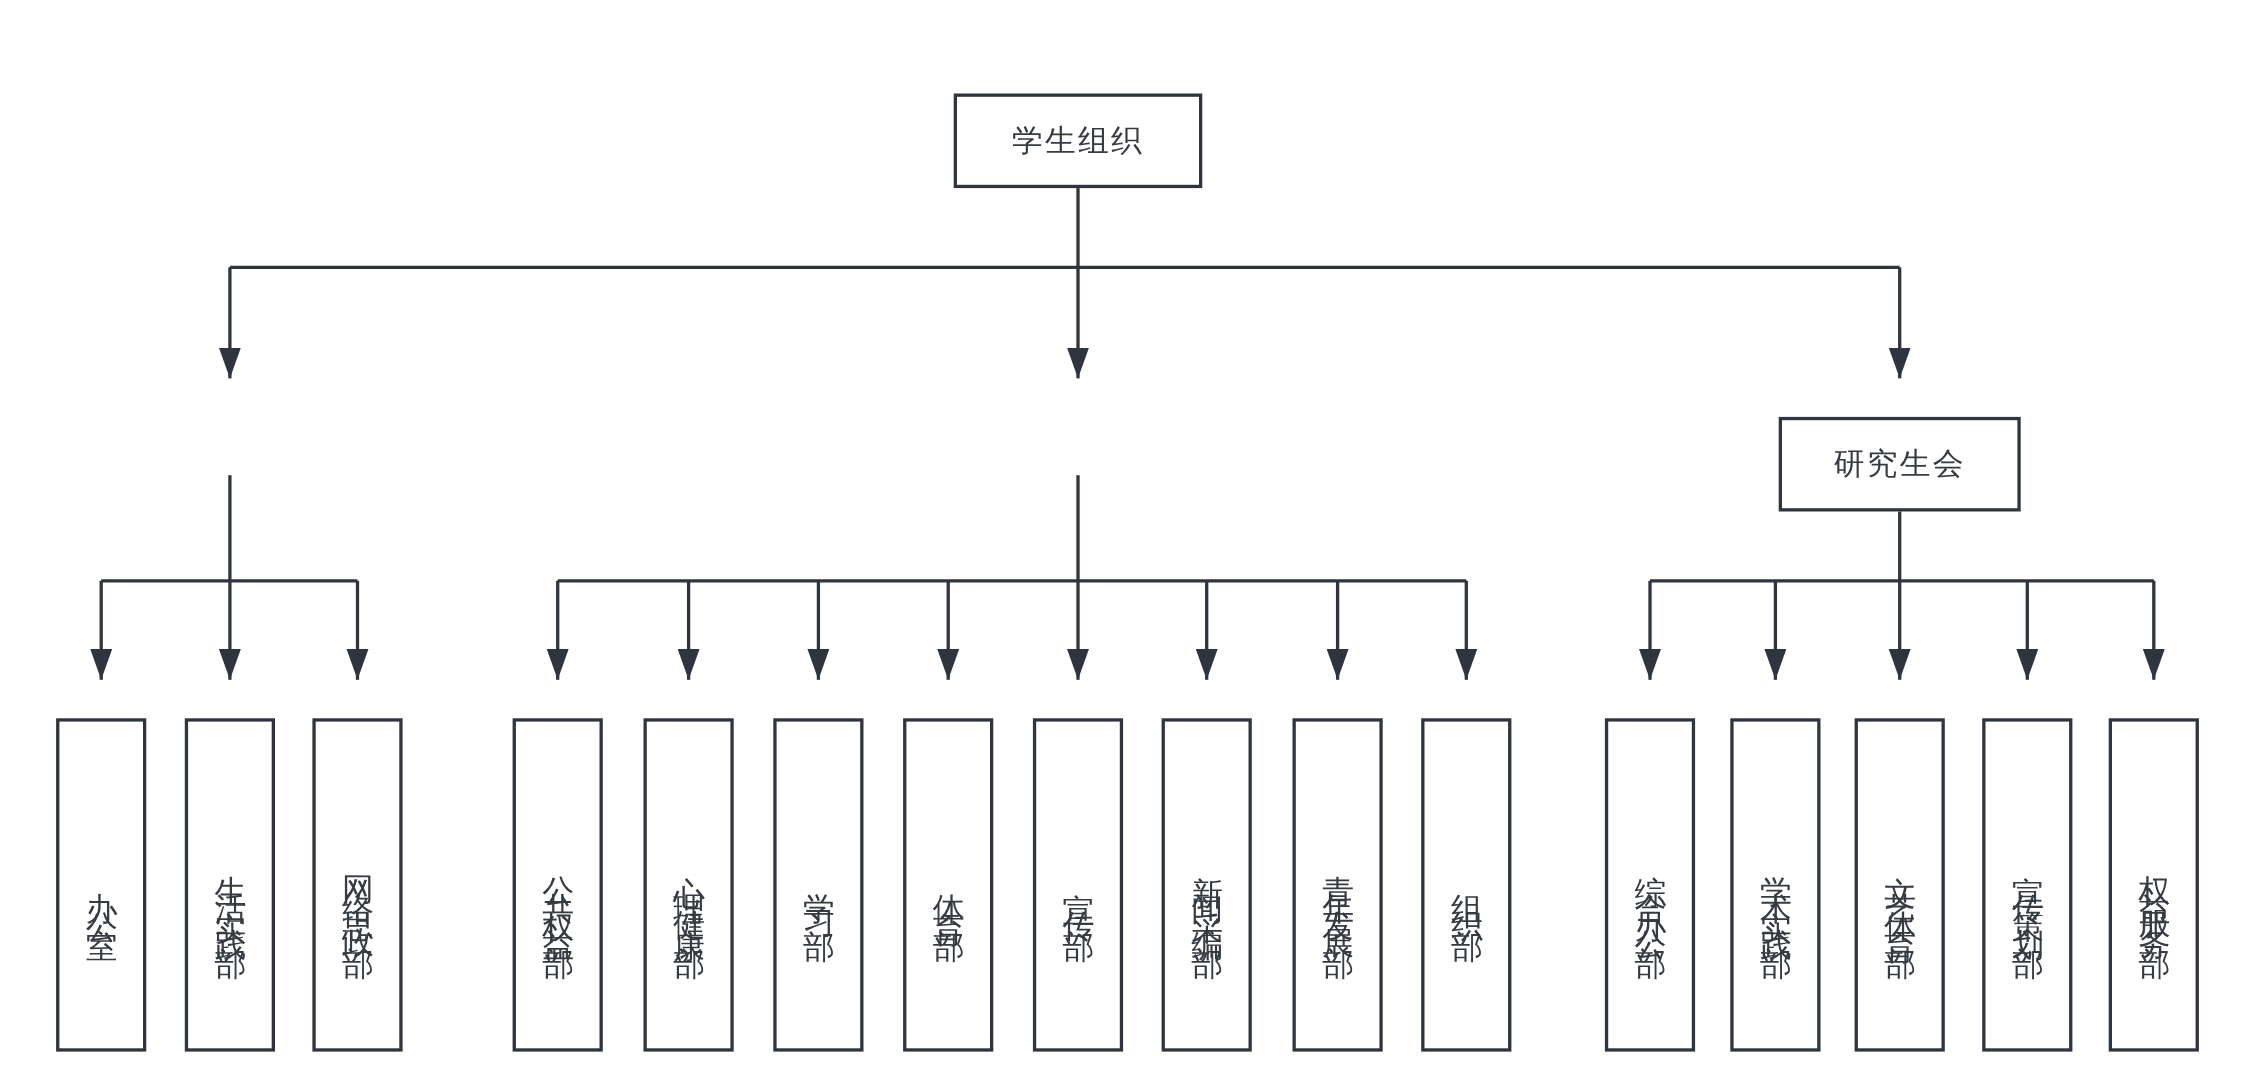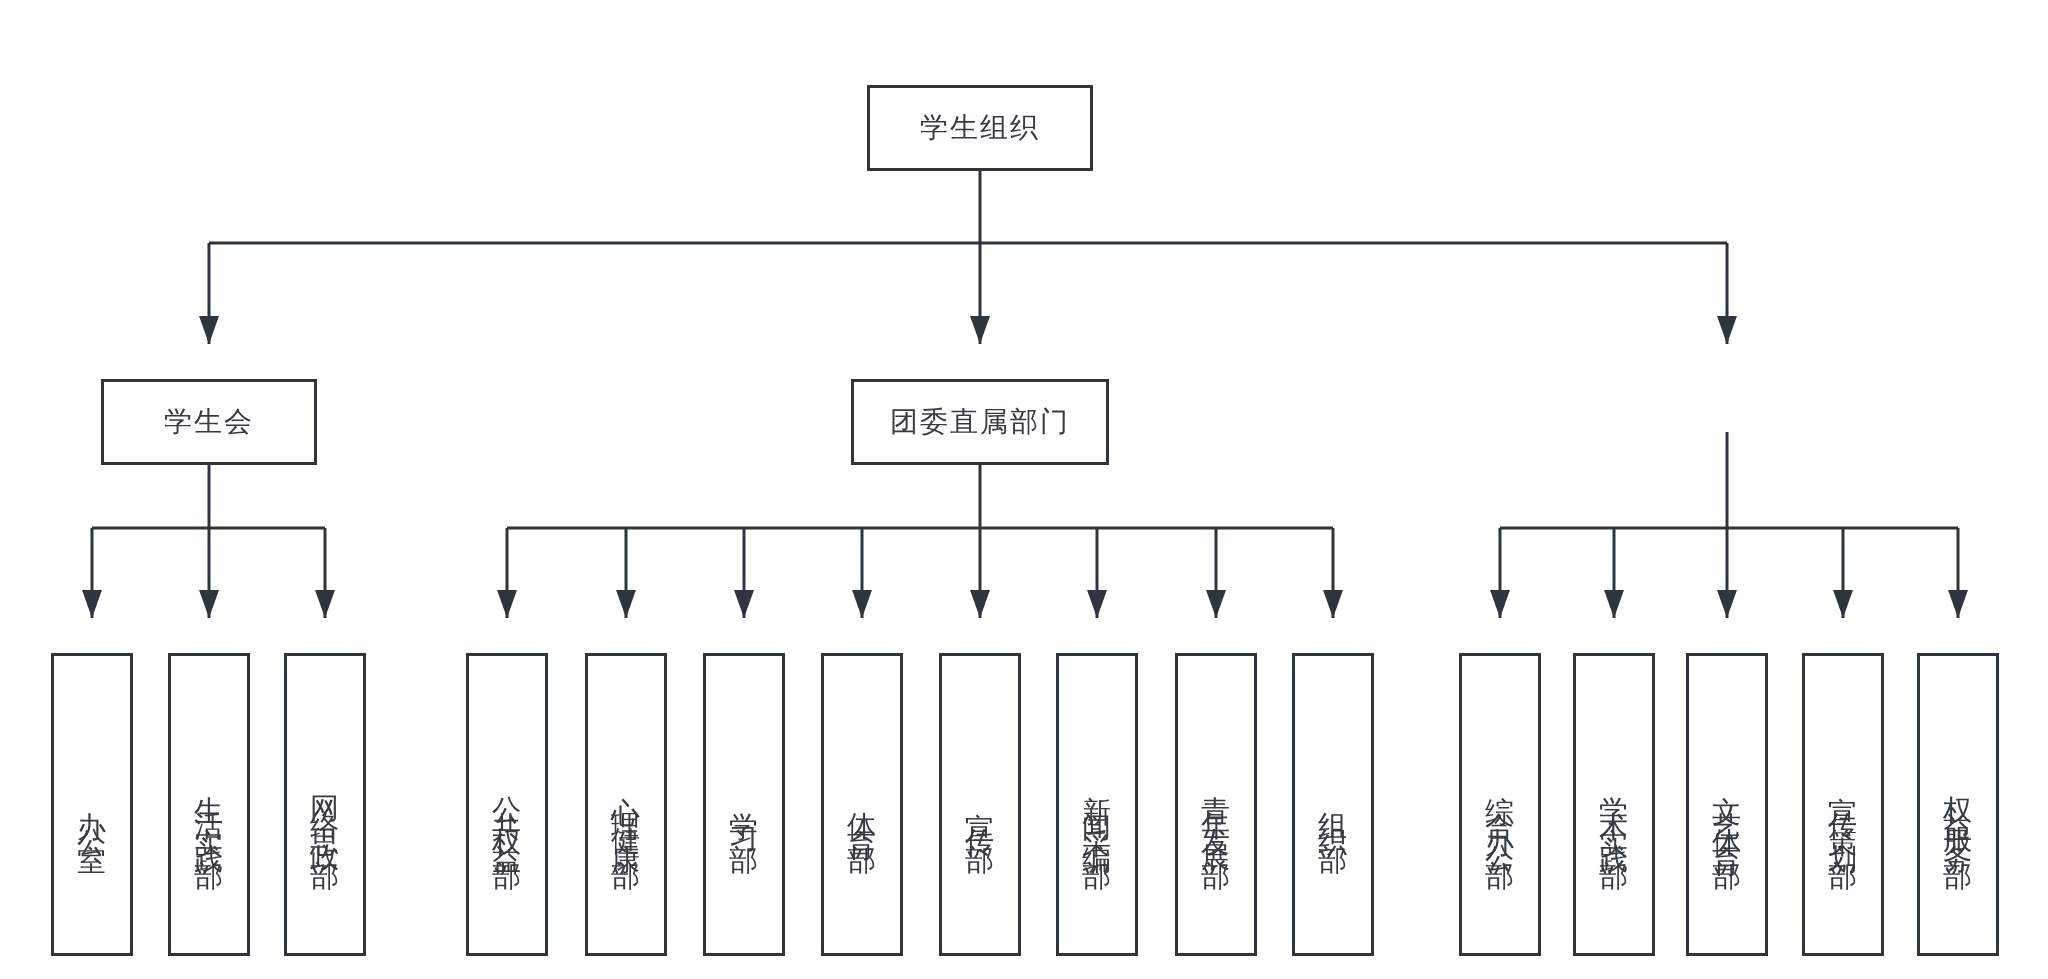--- a/index.html
+++ b/index.html
@@ -93,25 +93,22 @@
       <path d="M1727 528 V618" marker-end="url(#arrowhead)"></path>
       <path d="M1843 528 V618" marker-end="url(#arrowhead)"></path>
       <path d="M1958 528 V618" marker-end="url(#arrowhead)"></path>
     </g>
   </svg>
 
   <div class="node" style="left:867px; top:52px; width:226px; height:86px;">
     <span class="h-label">学生组织</span>
   </div>
 
-  <div class="node" style="left:101px; top:346px; width:216px; height:86px;">
-    <span class="h-label">学生会</span>
-  </div>
-  <div class="node" style="left:851px; top:346px; width:258px; height:86px;">
-    <span class="h-label">团委直属部门</span>
+  <div class="node" style="left:1617px; top:346px; width:220px; height:86px;">
+    <span class="h-label">研究生会</span>
   </div>
 
   <div class="node" style="left:51px; top:620px; width:82px; height:303px;">
     <span class="v-label">办公室</span>
   </div>
   <div class="node" style="left:168px; top:620px; width:82px; height:303px;">
     <span class="v-label">生活实践部</span>
   </div>
   <div class="node" style="left:284px; top:620px; width:82px; height:303px;">
     <span class="v-label">网络思政部</span>

